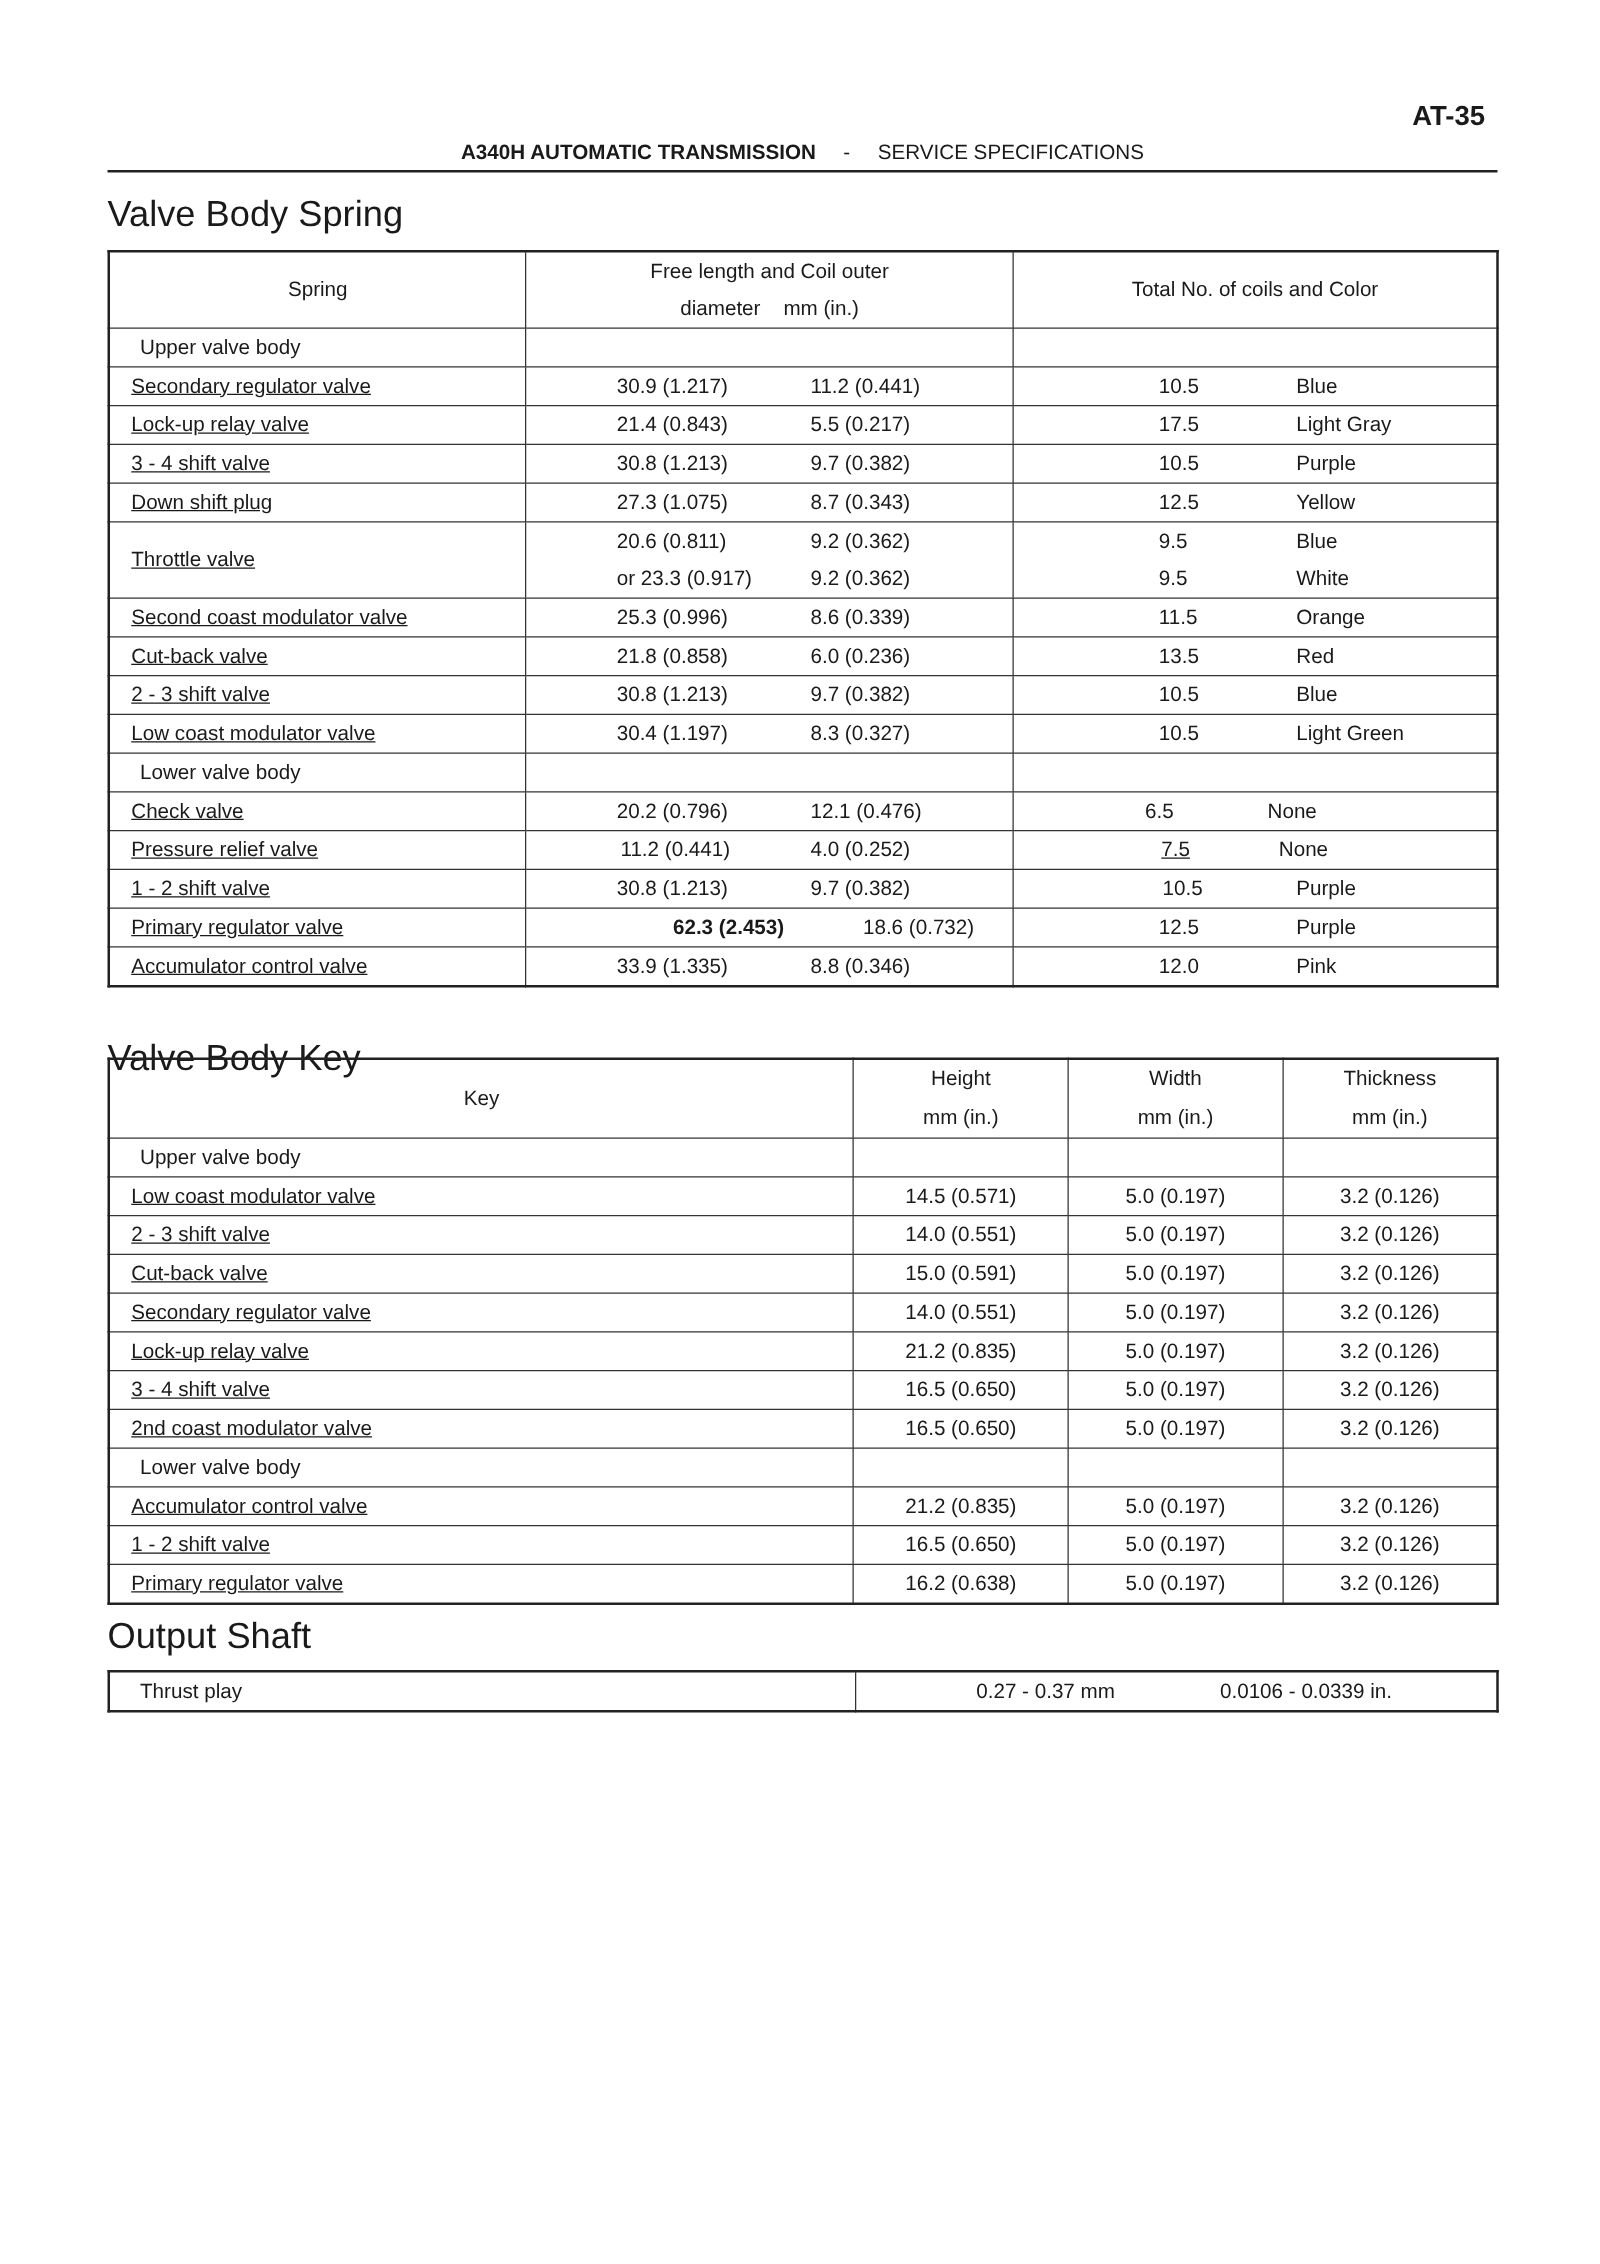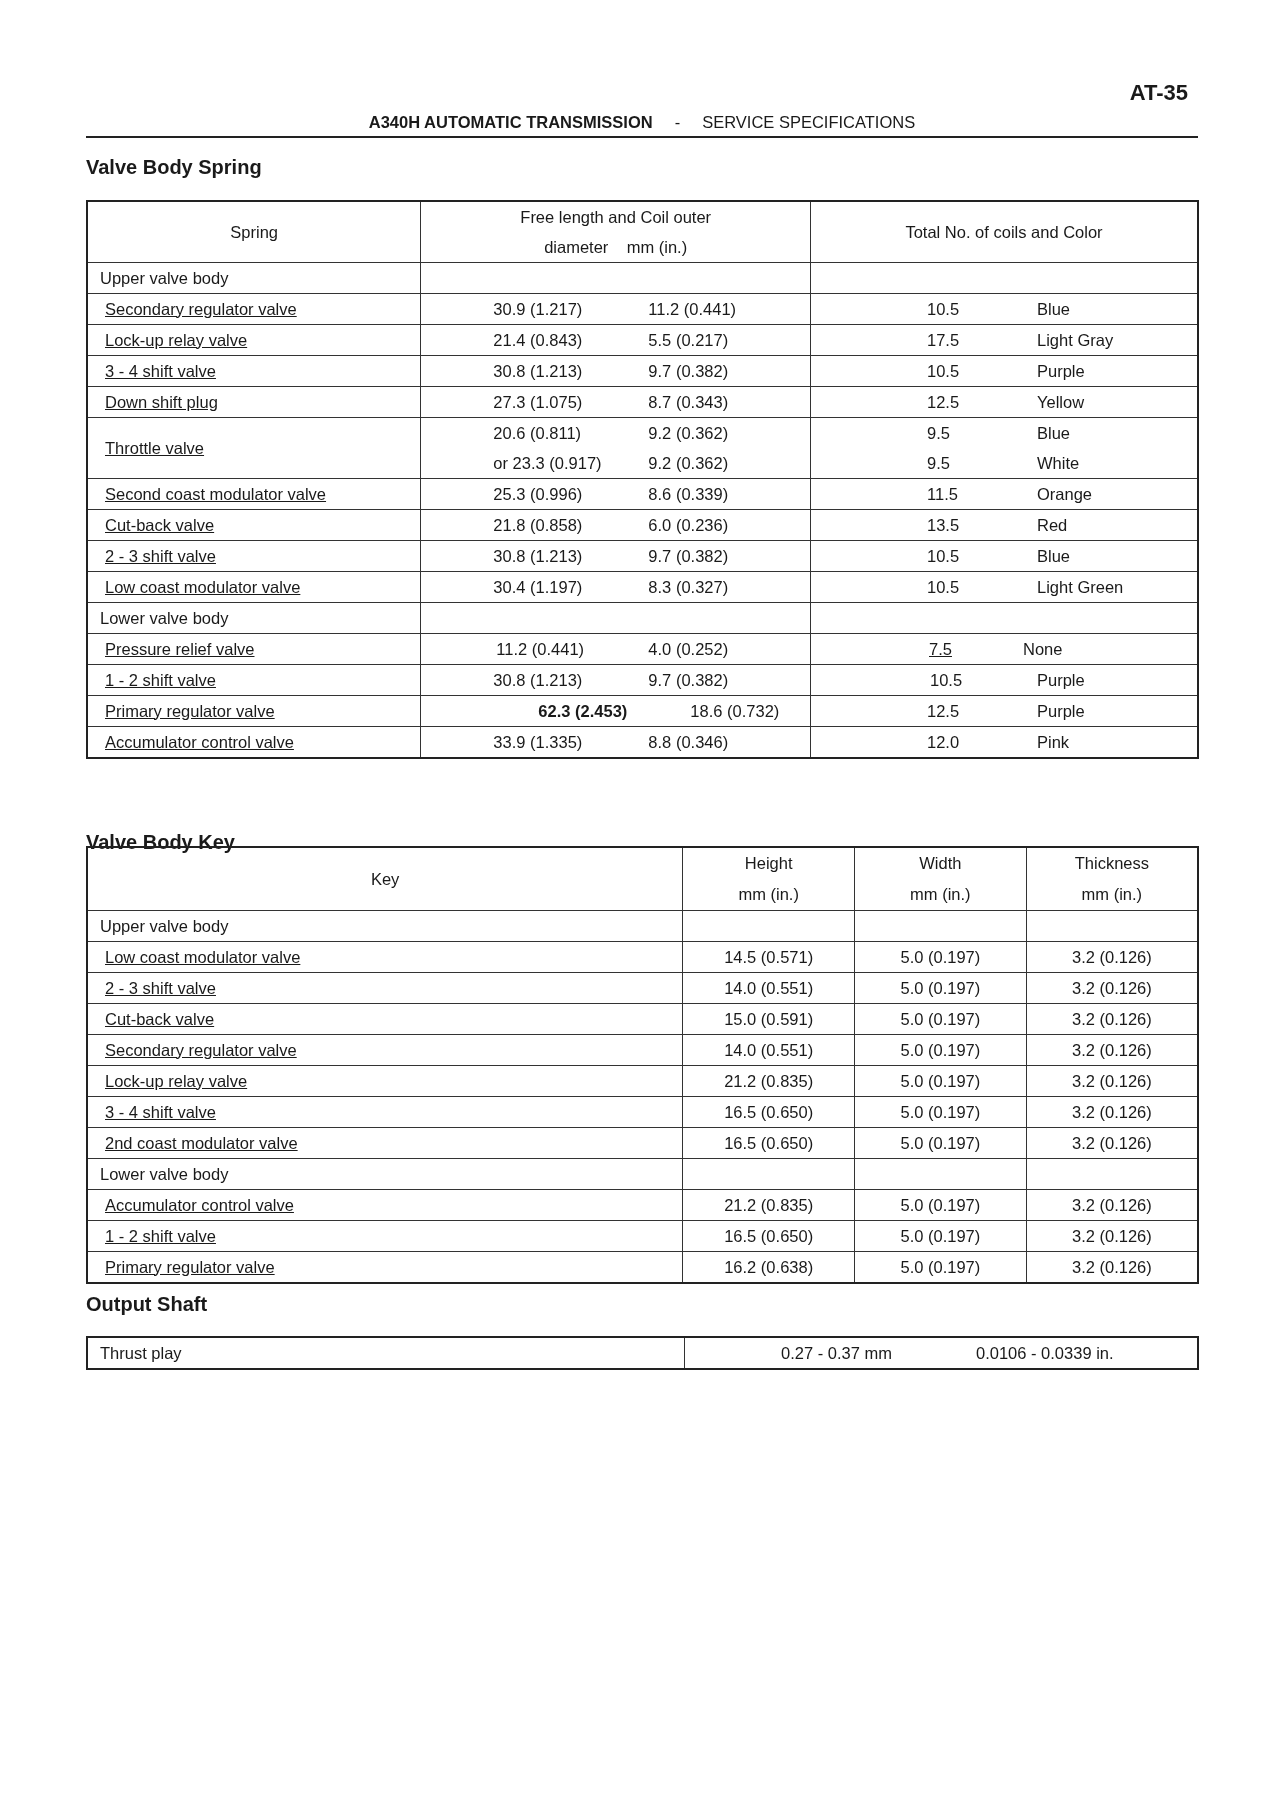--- a/index.html
+++ b/index.html
@@ -2,26 +2,26 @@
 <html><head>
 <meta charset="utf-8">
 <style>
   html, body { margin: 0; padding: 0; background: #ffffff; }
   body { width: 1280px; height: 1811px; position: relative; font-family: "Liberation Sans", sans-serif; color: #1a1a1a; }
   .page-number { position: absolute; top: 80px; right: 92px; font-size: 22px; font-weight: bold; }
   .running-header { position: absolute; top: 113px; left: 86px; width: 1112px; text-align: center; font-size: 16.5px; }
   .running-header .bold { font-weight: bold; }
   .running-header .dash { margin: 0 22px; }
   .header-rule { position: absolute; top: 136px; left: 86px; width: 1112px; height: 0; border-top: 2px solid #222; }
-  .section-title { position: absolute; left: 86px; font-size: 20px; font-weight: bold; }
+  .section-title { position: absolute; left: 86px; font-size: 29px; font-weight: normal; }
   table { position: absolute; left: 86px; width: 1113px; border-collapse: collapse; font-size: 16.5px; }
   td, th { border: 1px solid #333; padding: 0; font-weight: normal; height: 30px; }
   table.outer { border: 2px solid #222; }
   .hdr td { text-align: center; line-height: 31px; }
-  .cat { padding-left: 12px; }
+  .cat { padding-left: 24px; }
   .item { padding-left: 17px; text-decoration: underline; }
   .pair { display: flex; justify-content: flex-start; }
   .pair span { display: inline-block; }
   .spring-dim-a { width: 155px; padding-left: 72px; }
   .spring-coil-a { width: 110px; padding-left: 116px; }
   .center { text-align: center; }
   .multi td { height: 60px; }
   .multi .line { height: 30px; line-height: 30px; align-items: center; }
 </style>
 </head>
@@ -197,20 +197,35 @@
             <span>Light Green</span>
           </div>
         </td>
       </tr>
   <tr>
         <td class="cat">Lower valve body</td>
         <td></td>
         <td></td>
       </tr>
   <tr>
+        <td class="item">Check valve</td>
+        <td>
+          <div class="pair">
+            <span class="spring-dim-a">20.2 (0.796)</span>
+            <span>12.1 (0.476)</span>
+          </div>
+        </td>
+        <td>
+          <div class="pair">
+            <span class="spring-coil-a" style="width:98px;padding-left:105px;">6.5</span>
+            <span>None</span>
+          </div>
+        </td>
+      </tr>
+  <tr>
         <td class="item">Pressure relief valve</td>
         <td>
           <div class="pair">
             <span class="spring-dim-a" style="padding-left:75px;width:152px;">11.2 (0.441)</span>
             <span>4.0 (0.252)</span>
           </div>
         </td>
         <td>
           <div class="pair">
             <span class="spring-coil-a" style="width:94px;padding-left:118px;text-decoration:underline;">7.5</span>

